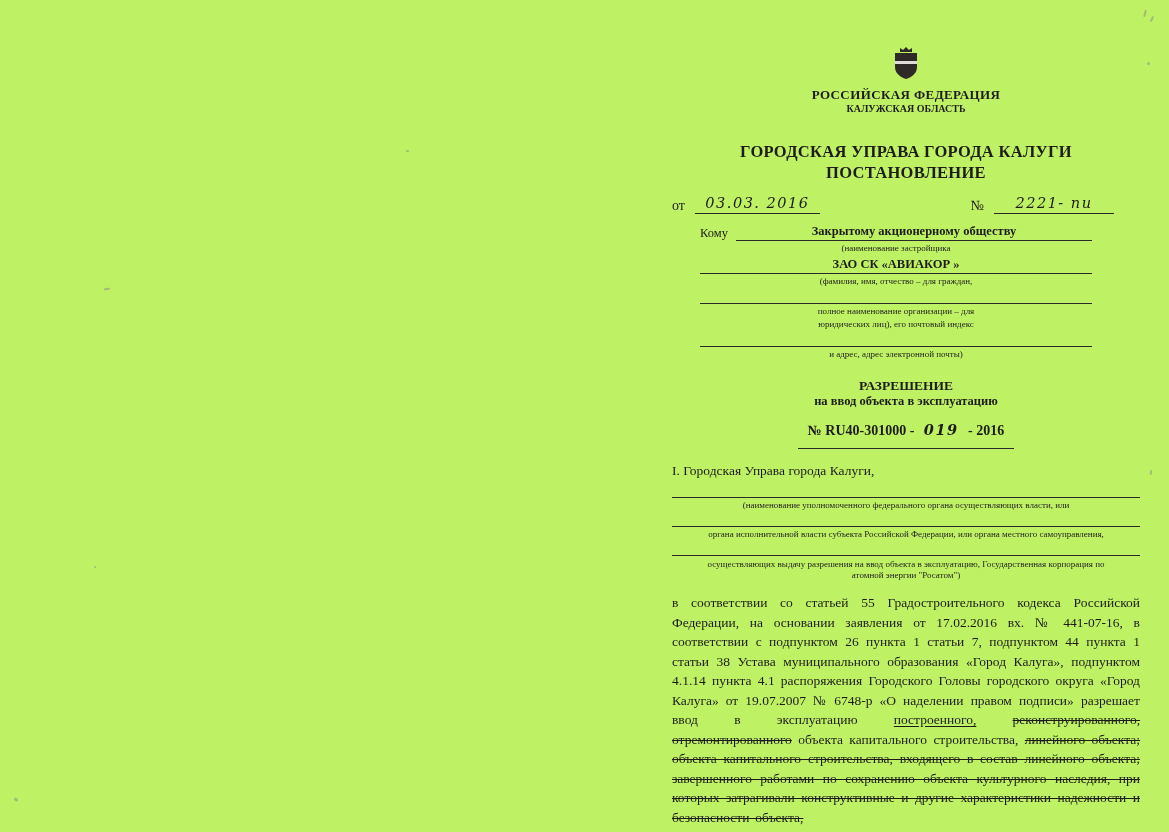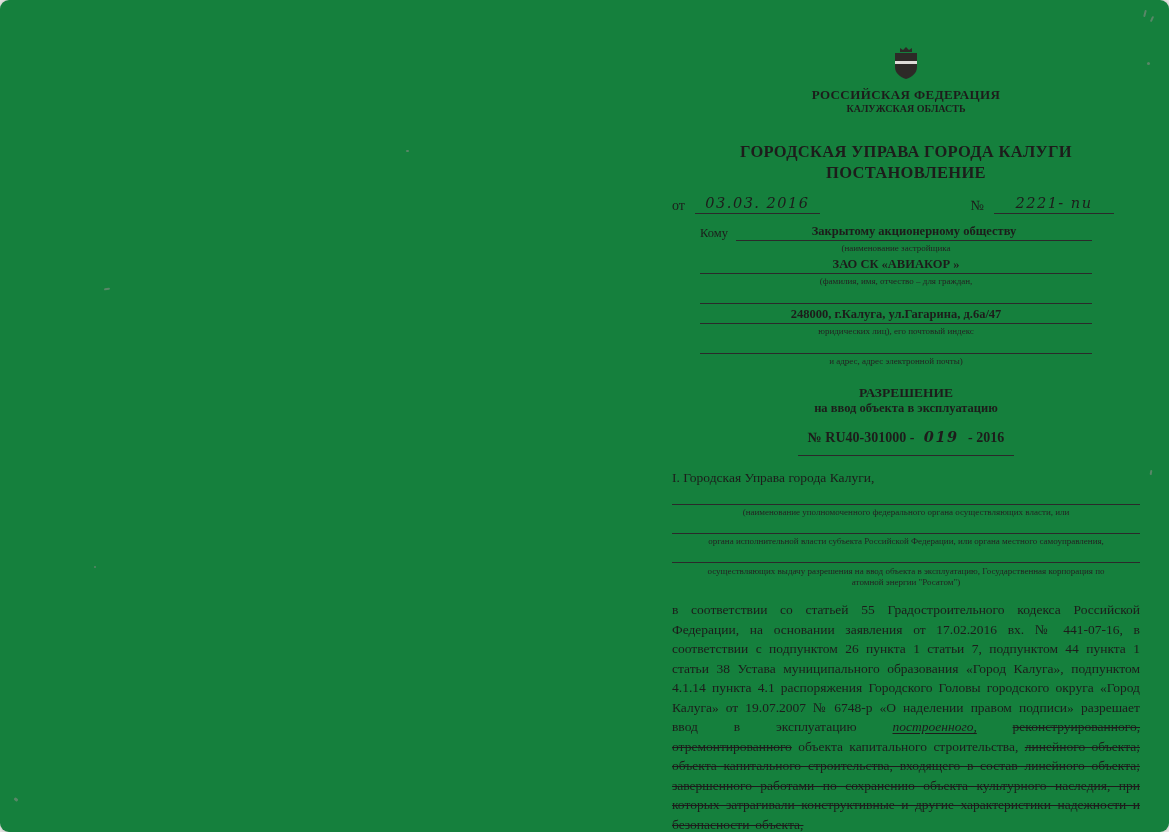--- a/index.html
+++ b/index.html
@@ -1,20 +1,19 @@
 <!DOCTYPE html>
 <html><head>
 <meta charset="utf-8">
 <style>
   html,body{margin:0;padding:0;background:#e9e8e6;}
   .page{
-    position:relative;width:1169px;height:832px;background:#15803d;
+    position:relative;width:1169px;height:832px;background:#bef264;
     font-family:"Liberation Serif", serif;color:#1d1c1b;overflow:hidden;
     box-shadow:0 0 4px rgba(0,0,0,.2);
-    border-radius:9px;
   }
   .doc{position:absolute;left:672px;top:0;width:468px;}
   .emblem{width:30px;margin:46px auto 3px;}
   .hdr-country{font-size:13px;font-weight:bold;text-align:center;letter-spacing:.4px;line-height:15px;}
   .hdr-region{font-size:10px;font-weight:bold;text-align:center;line-height:13px;}
   .hdr-authority{margin-top:26px;font-size:16.5px;font-weight:bold;text-align:center;line-height:21px;letter-spacing:.3px;}
   .hdr-doctype{font-size:16.5px;font-weight:bold;text-align:center;line-height:21px;letter-spacing:.3px;}
   .meta-row{margin-top:12px;display:flex;justify-content:space-between;align-items:flex-end;font-size:14px;padding-right:26px;}
   .meta-item{display:flex;align-items:flex-end;}
   .meta-label{margin-right:10px;}
@@ -33,21 +32,21 @@
   .permit-title{margin-top:18px;text-align:center;font-weight:bold;font-size:13.5px;line-height:16px;}
   .permit-subtitle{text-align:center;font-weight:bold;font-size:12.5px;line-height:15px;}
   .permit-number{width:max-content;margin:12px auto 0;border-bottom:1px solid #2a2a2a;padding:0 10px 9px;font-weight:bold;font-size:14px;}
   .permit-number .handwritten{font-weight:bold;padding:0 6px;}
   .issuer-line{margin-top:14px;border-bottom:1px solid #2a2a2a;font-size:13.5px;padding-bottom:18px;}
   .rule{height:15px;border-bottom:1px solid #2a2a2a;}
   .cap3{width:90%;margin:3px auto 0;}
   .body-text{margin:12px 0 0;font-size:13.5px;line-height:19.5px;text-align:justify;word-spacing:2.5px;}
   .project{margin-top:0;text-align:left;}
   .strike{text-decoration:line-through;text-decoration-thickness:1px;}
-  .u{text-decoration:underline;text-underline-offset:2px;font-style:italic;}
+  .u{text-decoration:underline;text-underline-offset:2px;}
   .art{position:absolute;background:#8f8d8a;opacity:.55;border-radius:1px;}
 </style>
 </head>
 <body>
 
 <div class="page">
 
   <div class="art" style="left:1144px;top:10px;width:2px;height:7px;transform:rotate(15deg);"></div>
   <div class="art" style="left:1151px;top:16px;width:2px;height:6px;transform:rotate(25deg);"></div>
   <div class="art" style="left:1147px;top:62px;width:3px;height:3px;border-radius:50%;"></div>
@@ -86,21 +85,21 @@
 
     <div class="kom">
       <div class="kom-row">
         <span class="kom-label">Кому</span>
         <span class="kfill bold">Закрытому акционерному обществу</span>
       </div>
       <div class="caption">(наименование застройщика</div>
       <div class="kfill block bold">ЗАО СК «АВИАКОР »</div>
       <div class="caption">(фамилия, имя, отчество – для граждан,</div>
       <div class="blankline"></div>
-      <div class="kfill block bold">248000, г.Калуга, ул.Гагарина, д.6а/47</div>
+      <div class="caption">полное наименование организации – для</div>
       <div class="caption">юридических лиц), его почтовый индекс</div>
       <div class="blankline"></div>
       <div class="caption">и адрес, адрес электронной почты)</div>
     </div>
 
     <div class="permit-title">РАЗРЕШЕНИЕ</div>
     <div class="permit-subtitle">на ввод объекта в эксплуатацию</div>
 
     <div class="permit-number">
       <span>№ RU40-301000 -</span>

